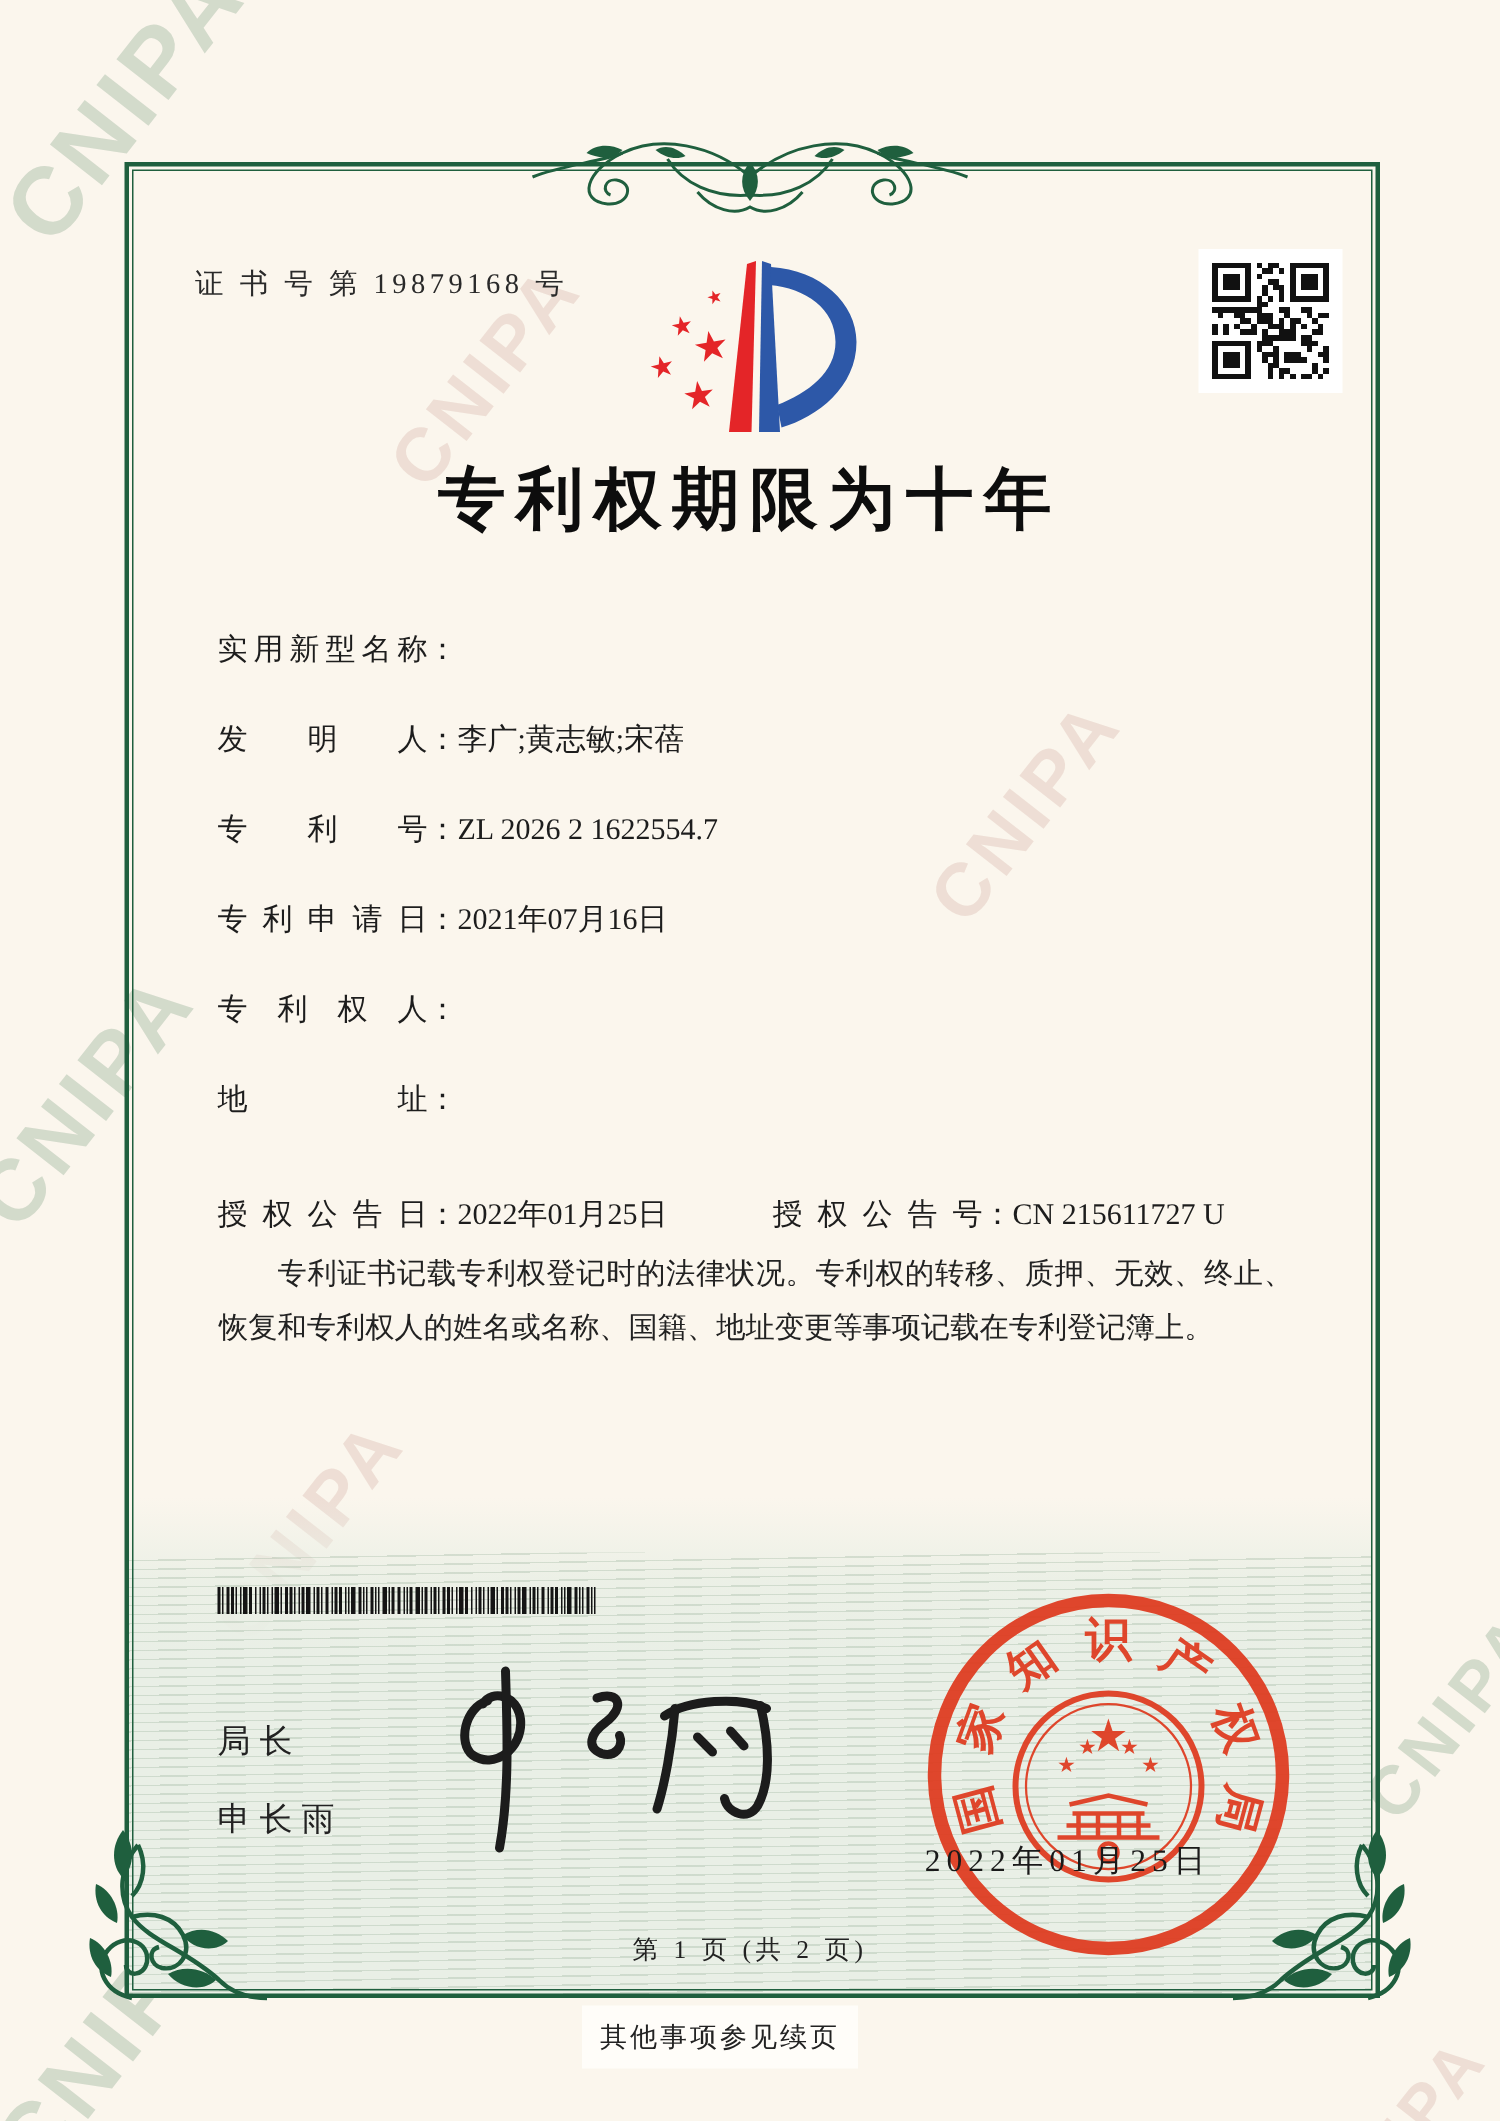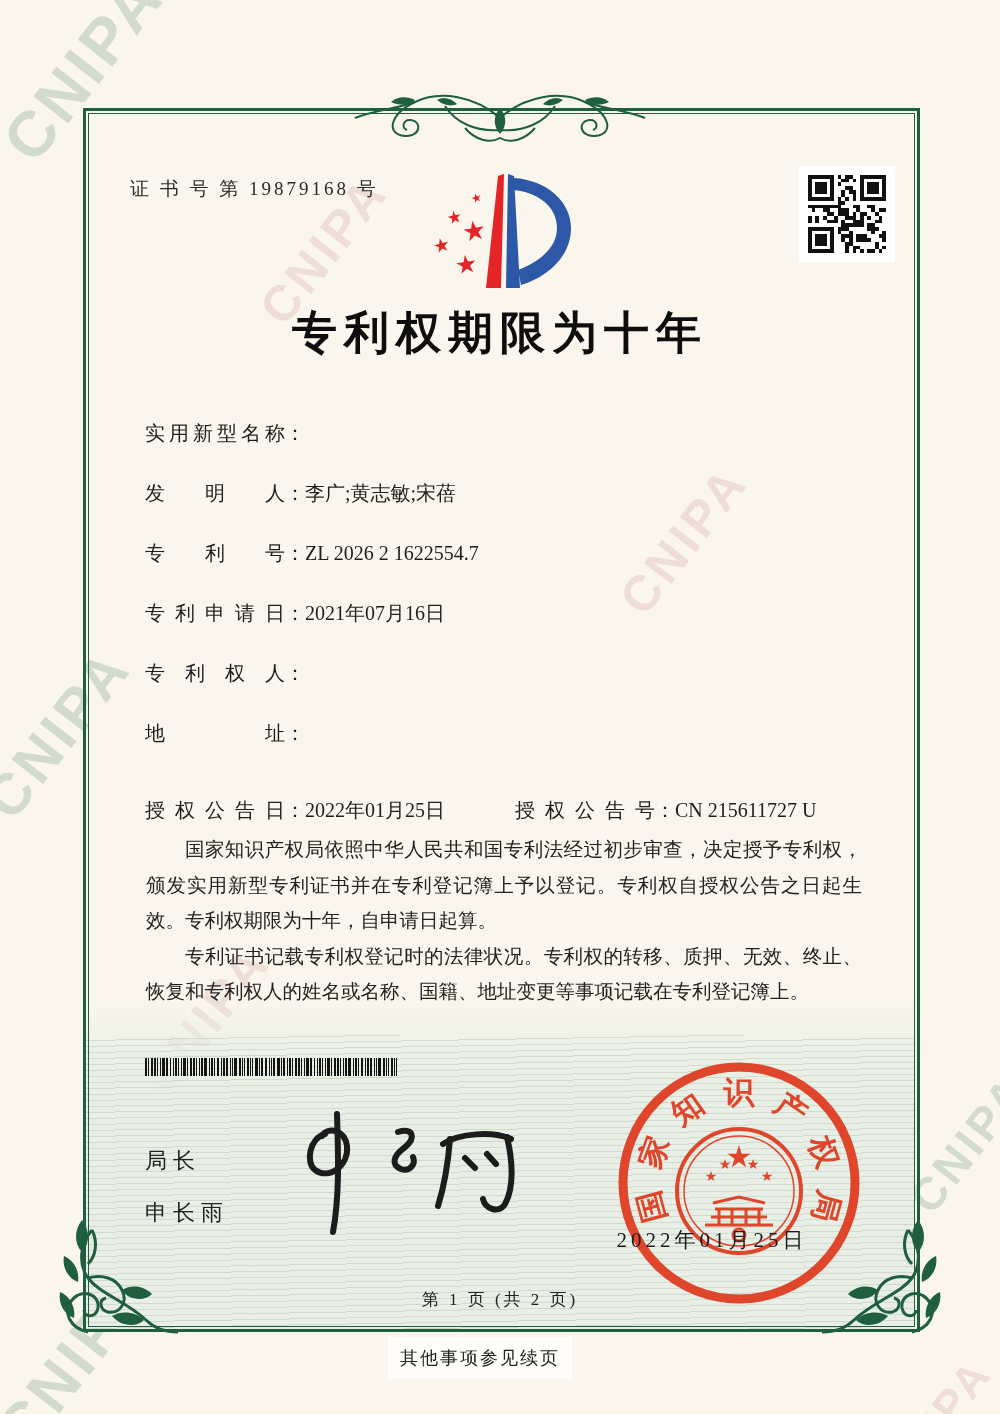--- a/index.html
+++ b/index.html
@@ -437,21 +437,20 @@
         <span>2022年01月25日</span>
     </div>
     <div class="grant-pair g2">
       <span class="flabel">授权公告号</span>
         <span class="fcolon">：</span>
         <span style="font-family:'Liberation Serif','DejaVu Serif',serif">CN 215611727 U</span>
     </div>
   </div>
 
   <div class="body-text">
-    <p>国家知识产权局依照中华人民共和国专利法经过初步审查，决定授予专利权，颁发实用新型专利证书并在专利登记簿上予以登记。专利权自授权公告之日起生效。专利权期限为十年，自申请日起算。</p>
     <p>专利证书记载专利权登记时的法律状况。专利权的转移、质押、无效、终止、恢复和专利权人的姓名或名称、国籍、地址变更等事项记载在专利登记簿上。</p>
   </div>
 
   <div class="barcode" id="barcode">
       <div style="width: 2px; margin-right: 1px;"></div>
       <div style="width: 1px; margin-right: 2px;"></div>
       <div style="width: 2px; margin-right: 1px;"></div>
       <div style="width: 2px; margin-right: 1px;"></div>
       <div style="width: 1px; margin-right: 2px;"></div>
       <div style="width: 1px; margin-right: 1px;"></div>

